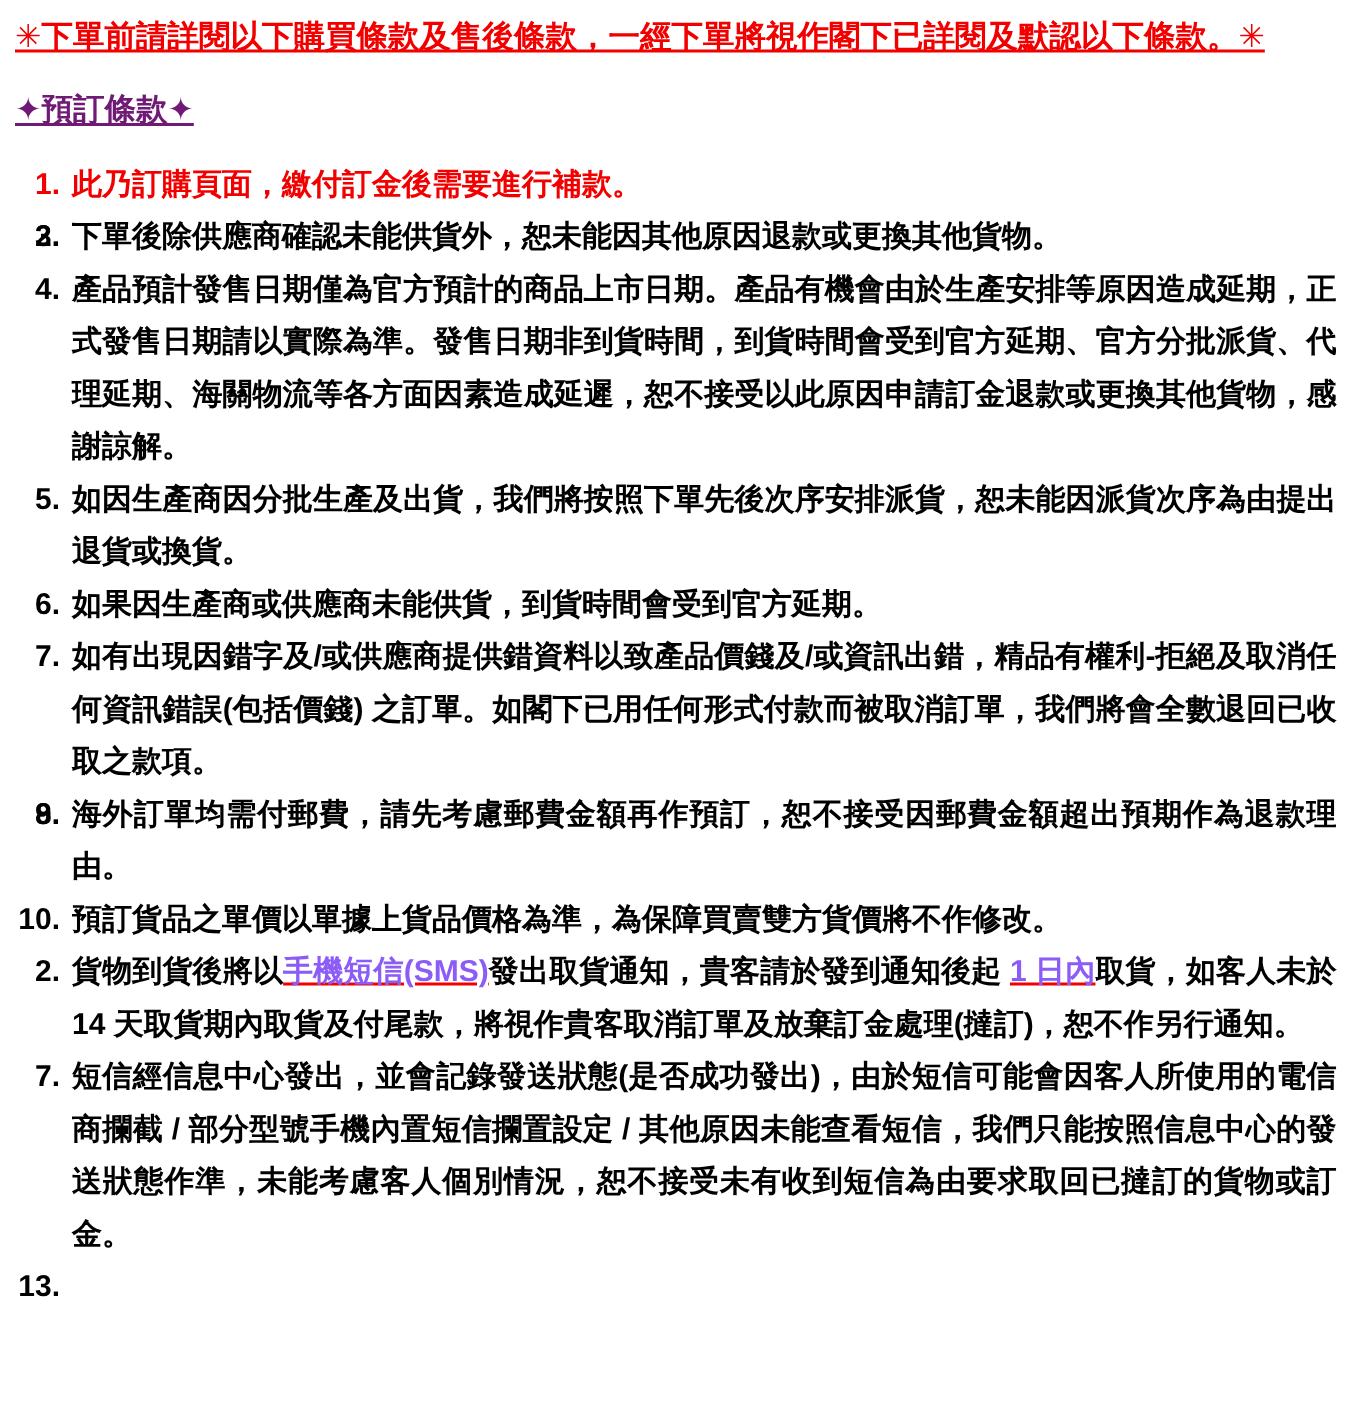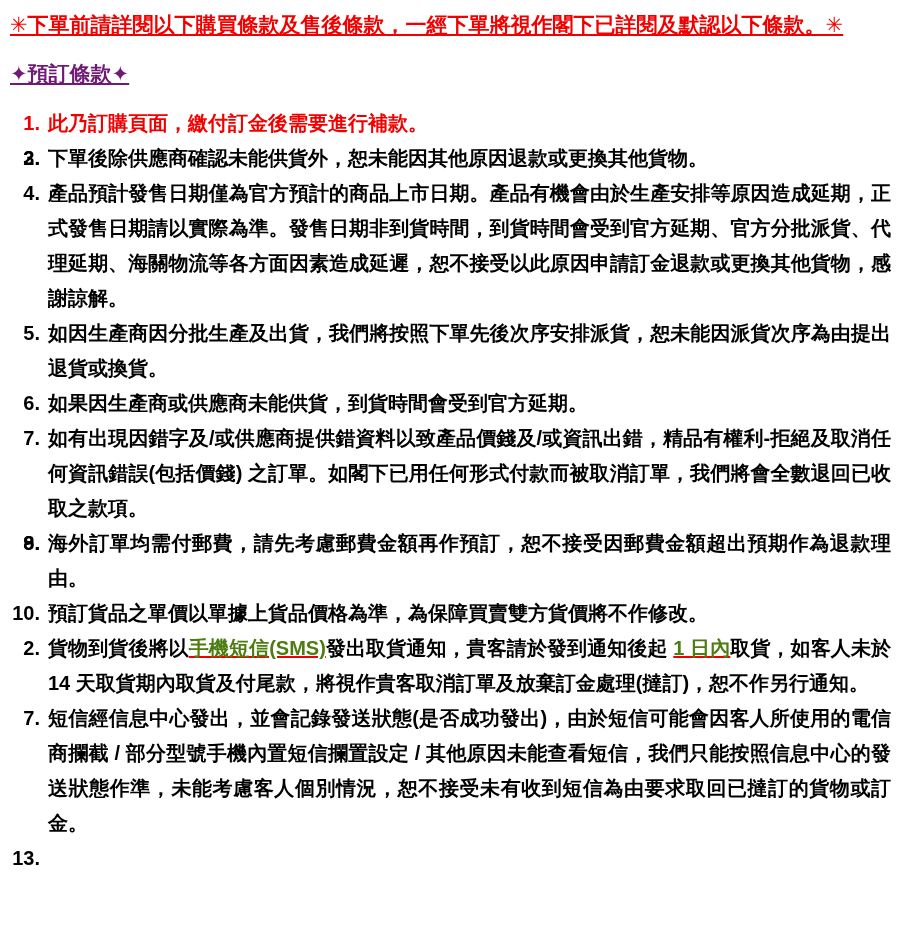--- a/index.html
+++ b/index.html
@@ -53,21 +53,21 @@
     left: 0;
     top: 0;
     width: 32px;
     text-align: right;
   }
   .term.red,
   .term.red .num {
     color: #f20000;
   }
   .red-underline {
-    color: #4d7c0f;
+    color: #8b5cf6;
     text-decoration: underline;
     text-decoration-color: #f20000;
   }
 </style>
 </head>
 <body>
 
 <div class="doc">
   <h1 class="notice-header">✳下單前請詳閱以下購買條款及售後條款，一經下單將視作閣下已詳閱及默認以下條款。✳</h1>
   <h2 class="section-title">✦預訂條款✦</h2>

